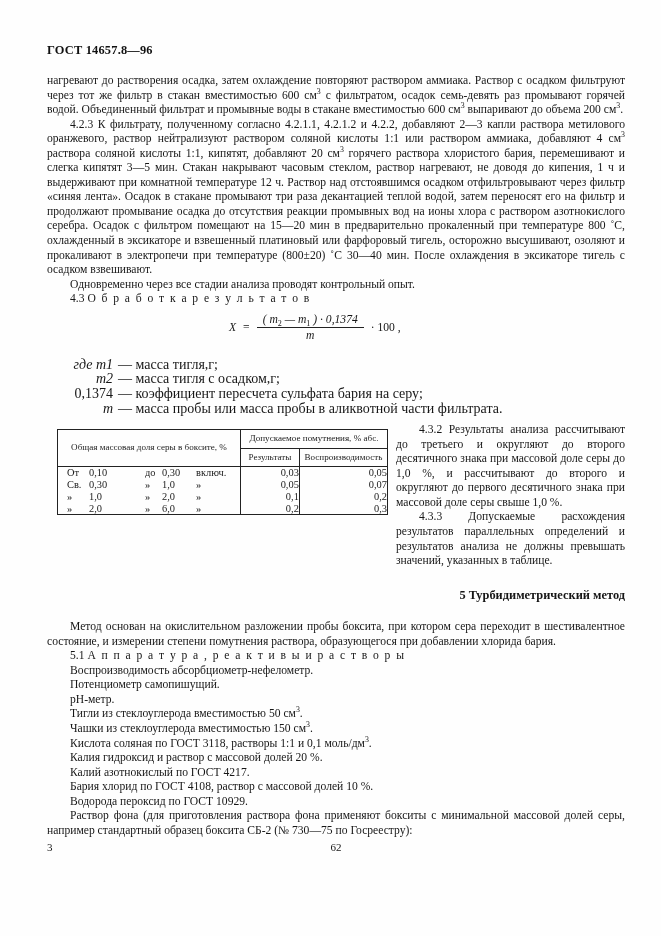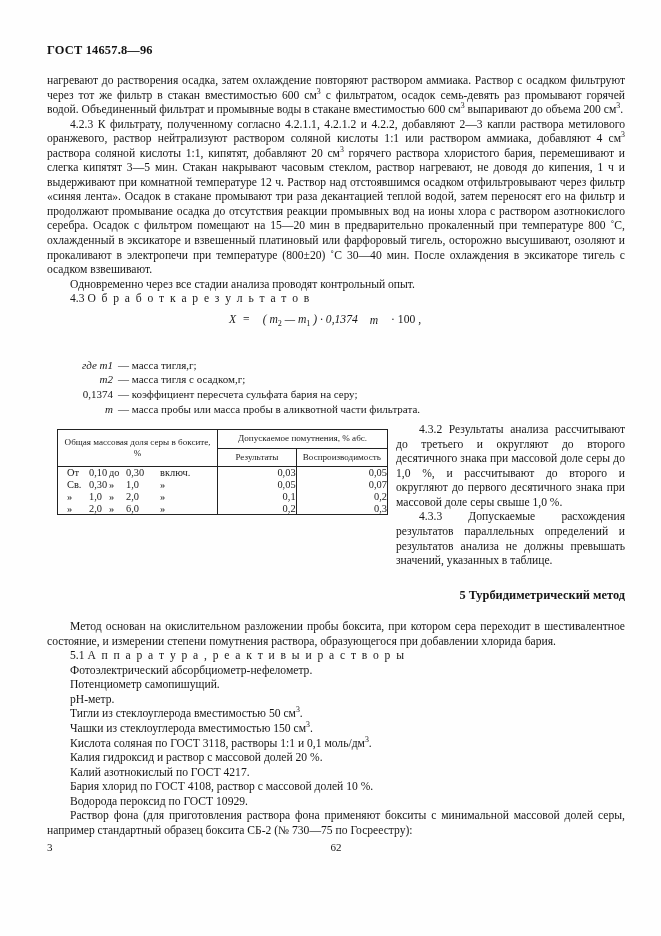--- a/index.html
+++ b/index.html
@@ -68,21 +68,21 @@
     top: 0;
     display: flex;
     align-items: center;
     font-size: 11.6px;
     font-style: italic;
   }
   .fx-var { margin-right: 7px; font-style: italic; }
   .fx-eq  { margin-right: 7px; font-style: normal;}
   .frac {
     display: inline-flex;
-    flex-direction: row;
+    flex-direction: column;
     align-items: center;
     vertical-align: middle;
     text-align: center;
   }
   .frac .num {
     padding: 0 6px 1px 6px;
     white-space: nowrap;
   }
   .frac .bar {
     width: 100%;
@@ -93,21 +93,21 @@
     padding: 1px 6px 0 6px;
   }
   .fx-tail {
     margin-left: 7px;
     font-style: normal;
   }
   .sub { font-size: 0.7em; vertical-align: sub; line-height: 0; font-style: normal;}
   
   .where-list {
     margin-top: 3px;
-    font-size: 11px;
+    font-size: 14px;
     line-height: 14.6px;
   }
   .where-row {
     display: flex;
   }
   .where-label {
     width: 66px;
     text-align: right;
     padding-right: 5px;
     flex: 0 0 auto;
@@ -147,21 +147,21 @@
     font-size: 10.4px;
     line-height: 11.8px;
   }
   .data-cell.center { text-align: right; }
   .range-line {
     display: flex;
     padding-left: 9px;
     white-space: pre;
   }
   .rg-a { width: 22px; }
-  .rg-b { width: 20px; }
+  .rg-b { width: 56px; }
   .rg-c { width: 17px; }
   .rg-d { width: 34px; }
   .rg-e { width: 44px; }
   .side-col {
     position: absolute;
     left: 349px;
     top: -6px;
     width: 229px;
     font-size: 11.6px;
     line-height: 14.55px;
@@ -295,21 +295,21 @@
         <p class="body-text indent" style="margin:0;">4.3.3 Допускаемые   расхождения результатов параллельных определений и результатов анализа не должны превышать значений, указанных в таблице.</p>
       </div>
     </div>
 
     <div class="section-head">5  Турбидиметрический метод</div>
 
     <p class="body-text indent sec5-para">Метод основан на окислительном разложении пробы боксита, при котором сера переходит в шестивалентное состояние, и измерении степени помутнения раствора, образующегося при добавлении хлорида бария.</p>
 
     <p class="body-text indent"><span>5.1 </span><span class="spaced">А п п а р а т у р а ,   р е а к т и в ы   и   р а с т в о р ы</span></p>
 
-    <div class="list-line"><span>Фотоэлектрический абсорбциометр-нефелометр.</span></div>
+    <div class="list-line"><span>Воспроизводимость абсорбциометр-нефелометр.</span></div>
     <div class="list-line"><span>Потенциометр самопишущий.</span></div>
     <div class="list-line"><span>pH-метр.</span></div>
     <div class="list-line"><span>Тигли из стеклоуглерода вместимостью 50 см</span><sup>3</sup><span>.</span></div>
     <div class="list-line"><span>Чашки из стеклоуглерода вместимостью 150 см</span><sup>3</sup><span>.</span></div>
     <div class="list-line"><span>Кислота соляная по ГОСТ 3118, растворы 1:1 и 0,1 моль/дм</span><sup>3</sup><span>.</span></div>
     <div class="list-line"><span>Калия гидроксид и раствор с массовой долей 20 %.</span></div>
     <div class="list-line"><span>Калий азотнокислый по ГОСТ 4217.</span></div>
     <div class="list-line"><span>Бария хлорид по ГОСТ 4108, раствор с массовой долей 10 %.</span></div>
     <div class="list-line"><span>Водорода пероксид по ГОСТ 10929.</span></div>
 

